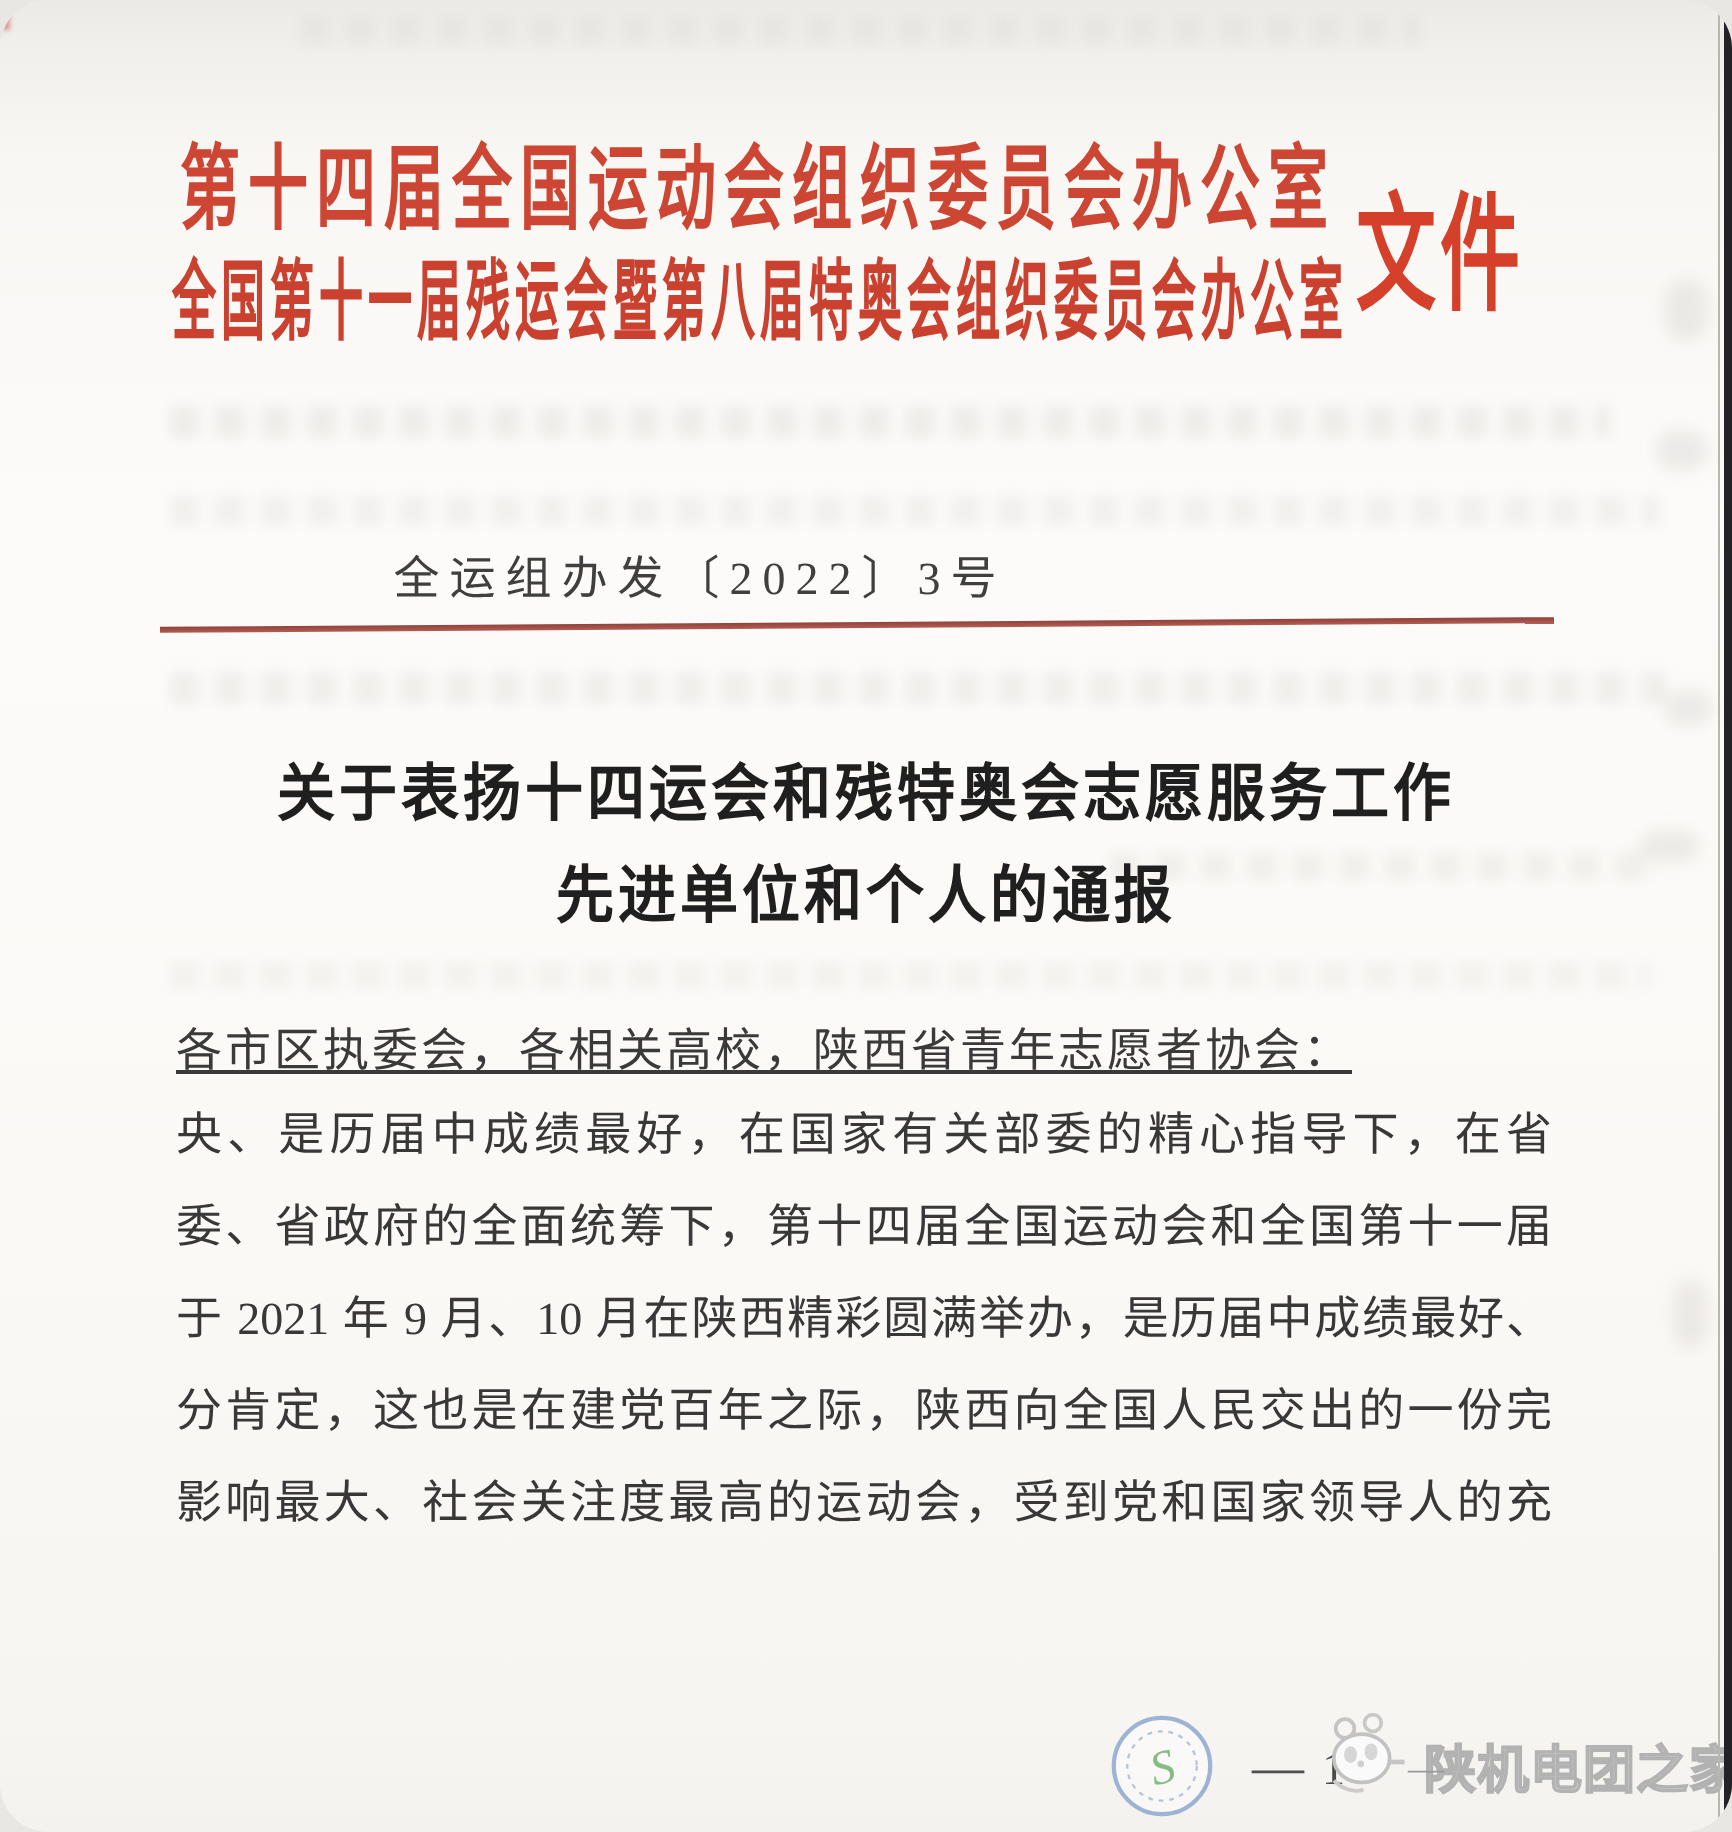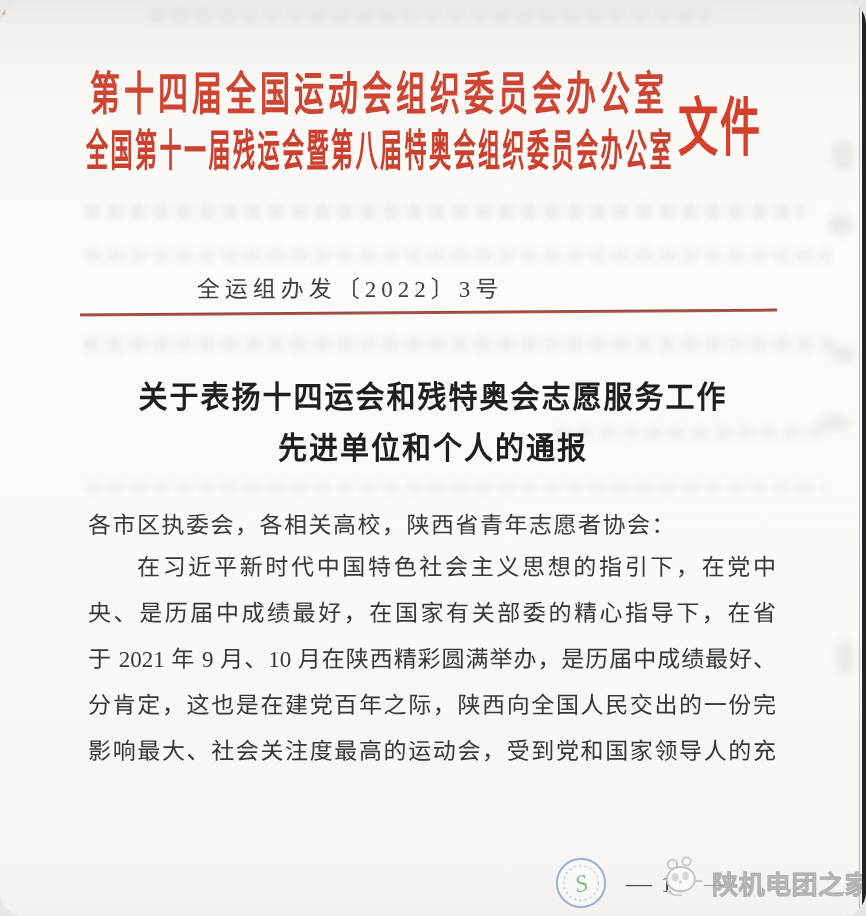--- a/index.html
+++ b/index.html
@@ -42,21 +42,21 @@
   .docnum{position:absolute; left:0; top:270px; width:700px; text-align:center;
     font-size:23px; letter-spacing:5px; color:#3f3f3f; z-index:10;}
   .redrule{position:absolute; left:80px; top:311px; width:697px; height:3px;
     background:linear-gradient(180deg,#8e423c,#b35c50); transform:rotate(-0.4deg); z-index:10;}
   
   .title{position:absolute; left:0; width:866px; text-align:center;
     font-size:29px; font-weight:bold; letter-spacing:2px; color:#1f1f1f;
     transform:scaleY(1.08); transform-origin:center top; z-index:10;}
   .t1{top:371px;} .t2{top:422px;}
   .salutation{position:absolute; left:88px; top:506px; font-size:23px;
-    letter-spacing:1.5px; color:#3a3a3a; z-index:10;}
+    letter-spacing:1.5px; color:#3a3a3a; z-index:10;text-decoration:underline;}
   .bodytext{position:absolute; left:88px; top:545px; width:688px; z-index:10;}
   .bline{height:46px; line-height:46px; font-size:23px; color:#383838;
     text-align:justify; text-align-last:justify; text-justify:inter-character;
     white-space:nowrap;}
   .indent{text-indent:49px;}
   
   .seal{position:absolute; left:554px; top:856px; z-index:10; opacity:.85;}
   .pg-dash-l{position:absolute; left:626px; top:869px; font-size:26px; color:#4f4f4f; z-index:10;}
   .pg-num{position:absolute; left:661px; top:872px; font-size:23px; color:#4a4a4a; z-index:10;}
   .pg-dash-r{position:absolute; left:704px; top:874px; font-size:18px; color:#9a9a9a; z-index:12;}
@@ -88,22 +88,22 @@
   <div class="org2">全国第十一届残运会暨第八届特奥会组织委员会办公室</div>
   <div class="doctype">文件</div>
   <div class="docnum">全运组办发〔2022〕3号</div>
   <div class="redrule"></div>
 
   <div class="title t1">关于表扬十四运会和残特奥会志愿服务工作</div>
   <div class="title t2">先进单位和个人的通报</div>
 
   <div class="salutation">各市区执委会，各相关高校，陕西省青年志愿者协会：</div>
   <div class="bodytext">
-    <div class="bline indent">在习近平新时代中国特色社会主义思想的指引下，在党中</div>
     <div class="bline">央、是历届中成绩最好，在国家有关部委的精心指导下，在省</div>
+    <div class="bline">委、省政府的全面统筹下，第十四届全国运动会和全国第十一届</div>
     <div class="bline">于 2021 年 9 月、10 月在陕西精彩圆满举办，是历届中成绩最好、</div>
     <div class="bline">分肯定，这也是在建党百年之际，陕西向全国人民交出的一份完</div>
     <div class="bline">影响最大、社会关注度最高的运动会，受到党和国家领导人的充</div>
   </div>
 
   <div class="seal">
     <svg width="54" height="54" viewBox="0 0 56 56">
       <circle cx="28" cy="28" r="25" fill="rgba(255,255,255,0.5)" stroke="#8fa9cf" stroke-width="2.2"></circle>
       <circle cx="28" cy="28" r="18" fill="none" stroke="#aabdd8" stroke-width="1.2" stroke-dasharray="2.5 3"></circle>
       <text x="28" y="37" font-size="25" fill="#72b372" text-anchor="middle" font-style="italic" transform="rotate(-14 28 28)">S</text>

